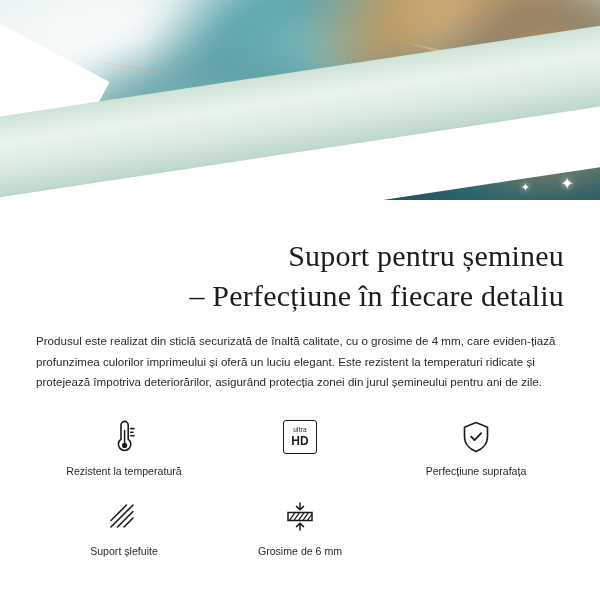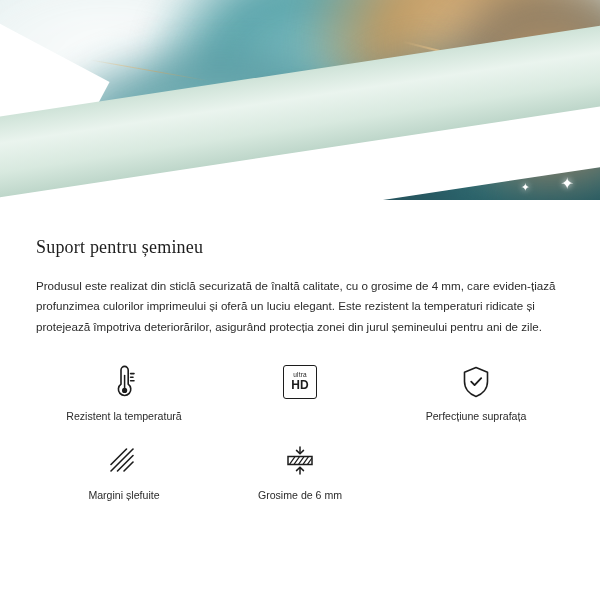--- a/index.html
+++ b/index.html
@@ -130,26 +130,27 @@
   .sp1 { right: 46px; top: 150px; font-size: 30px; }
   .sp2 { right: 26px; top: 176px; font-size: 16px; }
   .sp3 { right: 70px; top: 182px; font-size: 11px; }
 
   
   .content {
     padding: 18px 36px 0 36px;
   }
   .headline {
     font-family: "Liberation Serif", serif;
-    font-size: 18px;
+    font-size: 30px;
     line-height: 1.32;
     color: #1c1c1c;
     font-weight: 400;
     letter-spacing: .2px;
     margin: 0 0 16px 0;
+    text-align: right;
   }
   .headline .l2 { display: block; }
 
   .body-copy {
     font-size: 11.6px;
     line-height: 1.78;
     color: #2b2b2b;
     margin: 16px 0 22px 0;
     max-width: 530px;
   }
@@ -229,20 +230,21 @@
     <div class="hero-white-bottom"></div>
     <span class="sparkle sp1">✦</span>
     <span class="sparkle sp2">✦</span>
     <span class="sparkle sp3">✦</span>
   </div>
 
   <div class="content">
 
     <h1 class="headline">
       <span class="l1">Suport pentru șemineu</span>
+      <span class="l2">– Perfecțiune în fiecare detaliu</span>
     </h1>
 
     <p class="body-copy">Produsul este realizat din sticlă securizată de înaltă calitate, cu o grosime de 4 mm, care eviden-țiază profunzimea culorilor imprimeului și oferă un luciu elegant. Este rezistent la temperaturi ridicate și protejează împotriva deteriorărilor, asigurând protecția zonei din jurul șemineului pentru ani de zile.</p>
 
     <div class="features">
 
       <div class="feature">
         <div class="feature-icon">
           <svg width="34" height="38" viewBox="0 0 34 38" fill="none" stroke="#1c1c1c" stroke-width="1.6" stroke-linecap="round">
             <path d="M14 7a3.6 3.6 0 0 1 7.2 0v14.2a6.2 6.2 0 1 1-7.2 0V7z"></path>
@@ -277,21 +279,21 @@
       <div class="feature">
         <div class="feature-icon">
           <svg width="36" height="34" viewBox="0 0 36 34" fill="none" stroke="#1c1c1c" stroke-width="1.6" stroke-linecap="round">
             <path d="M5 27 27 5"></path>
             <path d="M5 20.5 20.5 5"></path>
             <path d="M11.5 27 27 11.5"></path>
             <path d="M18 27 27 18"></path>
             <path d="M5 27 27 27" stroke-width="0"></path>
           </svg>
         </div>
-        <div class="feature-label">Margini șlefuite</div>
+        <div class="feature-label">Suport șlefuite</div>
       </div>
 
       <div class="feature">
         <div class="feature-icon">
           <svg width="40" height="36" viewBox="0 0 40 36" fill="none" stroke="#1c1c1c" stroke-width="1.5" stroke-linecap="round">
             <path d="M20 4v6"></path>
             <path d="m16.5 7.4 3.5 3.4 3.5-3.4"></path>
             <rect x="8" y="13.5" width="24" height="8"></rect>
             <path d="M9.5 21.3 15 13.6M14 21.3 19.5 13.6M18.5 21.3 24 13.6M23 21.3 28.5 13.6M27.5 21.3 31.6 15.5" stroke-width="1.2"></path>
             <path d="M20 31v-6"></path>

